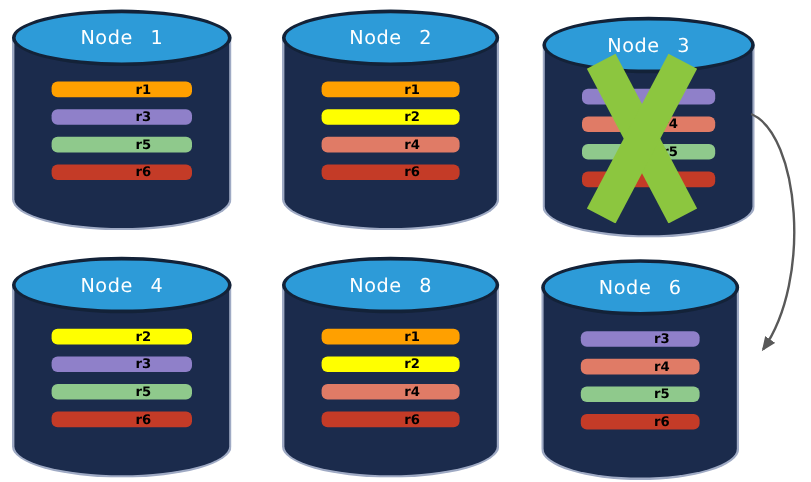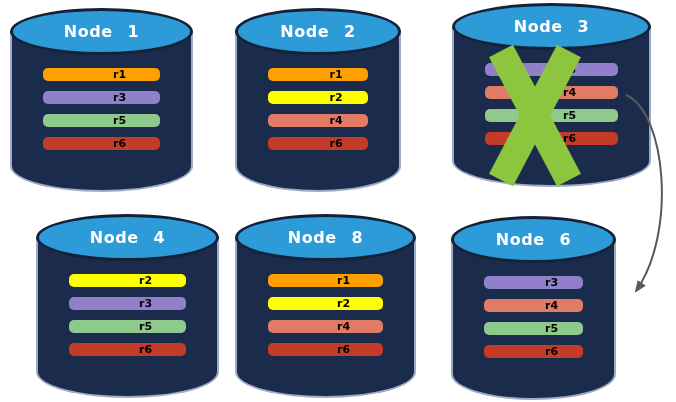--- a/index.html
+++ b/index.html
@@ -16,21 +16,21 @@
     box-sizing:border-box; z-index:1;
   }
   .cyl-top {
     position:absolute; left:0; right:0; top:0; height:47px;
     background:var(--top-color);
     border:3px solid var(--top-border-color);
     border-radius:50%; box-sizing:border-box; z-index:2;
     display:flex; align-items:center; justify-content:center;
   }
   .node-title {
-    color:var(--title-color); font-weight:bold; font-size:16px;
+    color:var(--title-color); font-weight:normal; font-size:16px;
     word-spacing:9px; letter-spacing:0.5px; white-space:nowrap;
   }
   .bars {
     position:absolute; top:60px; left:33px; right:33px;
     display:flex; flex-direction:column; gap:10px; z-index:3;
   }
   .bar {
     height:13px; border-radius:5px;
     display:flex; align-items:center; justify-content:center;
   }
@@ -60,63 +60,63 @@
           </div>
           <div class="bar" style="background: rgb(143, 201, 140);">
             <span>r5</span>
           </div>
           <div class="bar" style="background: rgb(196, 59, 39);">
             <span>r6</span>
           </div>
         </div>
   </div>
 
-  <div class="node" style="left: 235px; top: 8px; width: 166px;">
+  <div class="node" style="left: 235px; top: 8px; width: 181px;">
     <div class="cyl-body"></div>
     <div class="cyl-top">
       <span class="node-title">Node 2</span>
     </div>
     <div class="bars">
           <div class="bar" style="background: rgb(255, 160, 0);">
             <span>r1</span>
           </div>
           <div class="bar" style="background: rgb(255, 255, 0);">
             <span>r2</span>
           </div>
           <div class="bar" style="background: rgb(224, 123, 102);">
             <span>r4</span>
           </div>
           <div class="bar" style="background: rgb(196, 59, 39);">
             <span>r6</span>
           </div>
         </div>
   </div>
 
-  <div class="node" style="left: 452px; top: 3px; width: 199px;">
+  <div class="node" style="left: 452px; top: 14px; width: 177px;">
     <div class="cyl-body"></div>
     <div class="cyl-top">
       <span class="node-title">Node 3</span>
     </div>
     <div class="bars">
           <div class="bar" style="background: rgb(143, 128, 201);">
             <span>r3</span>
           </div>
           <div class="bar" style="background: rgb(224, 123, 102);">
             <span>r4</span>
           </div>
           <div class="bar" style="background: rgb(143, 201, 140);">
             <span>r5</span>
           </div>
           <div class="bar" style="background: rgb(196, 59, 39);">
             <span>r6</span>
           </div>
         </div>
   </div>
 
-  <div class="node" style="left: 10px; top: 214px; width: 183px; margin-left: 26px;">
+  <div class="node" style="left: 10px; top: 214px; width: 183px;">
     <div class="cyl-body"></div>
     <div class="cyl-top">
       <span class="node-title">Node 4</span>
     </div>
     <div class="bars">
           <div class="bar" style="background: rgb(255, 255, 0);">
             <span>r2</span>
           </div>
           <div class="bar" style="background: rgb(143, 128, 201);">
             <span>r3</span>

